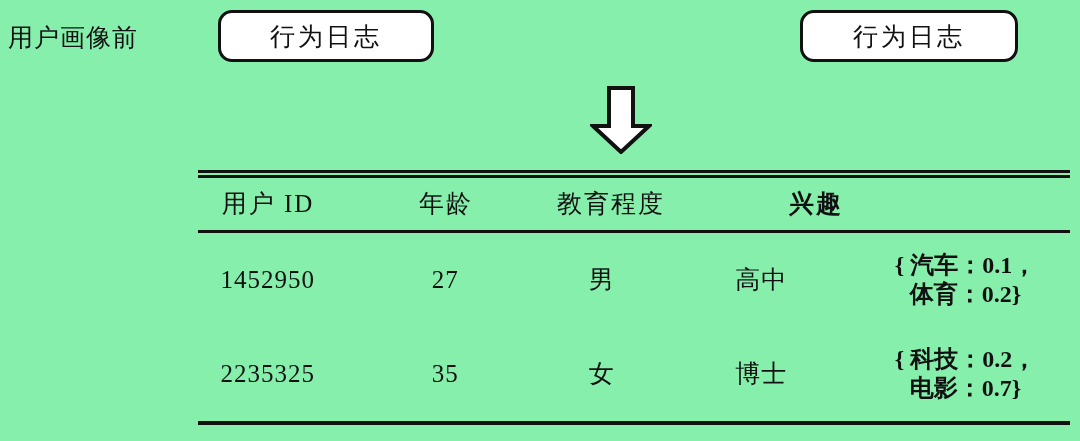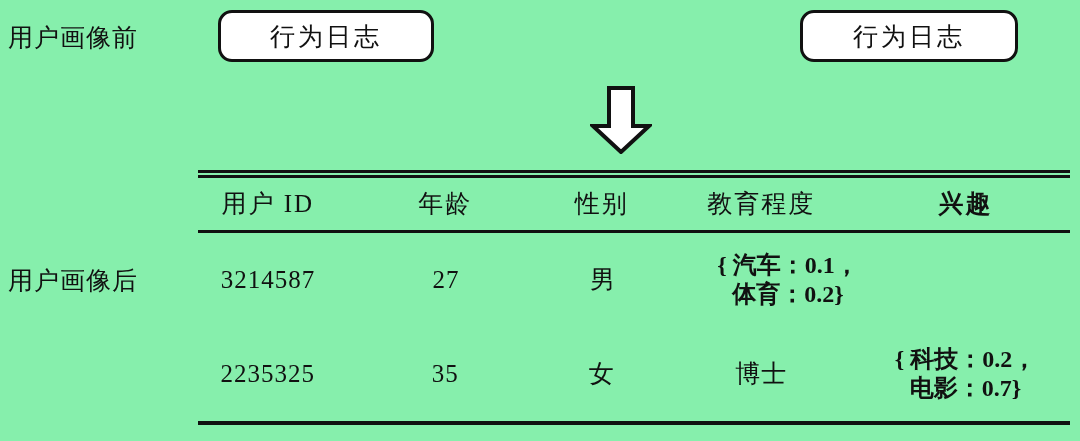--- a/index.html
+++ b/index.html
@@ -118,21 +118,20 @@
     font-family: "Liberation Sans", "DejaVu Sans", sans-serif;
   }
 </style>
 </head>
 <body>
 
 <div id="canvas">
 
   <div class="stage-label" id="label-before">用户画像前</div>
 
-  <div class="stage-label" id="label-after">用户画像后</div>
 
   <div class="source-box" id="source-box-0">
     <span>行为日志</span>
   </div>
 
 
   <div class="source-box" id="source-box-2">
     <span>行为日志</span>
   </div>
 
@@ -142,31 +141,31 @@
 
   <div id="profile-table">
 
     <div class="rule rule-top"></div>
     <div class="rule-gap"></div>
     <div class="rule rule-top"></div>
 
     <div class="trow" id="header-row">
       <div class="tcell col-id">用户 ID</div>
       <div class="tcell col-age">年龄</div>
-      <div class="tcell col-gender">性别</div>
       <div class="tcell col-education">教育程度</div>
       <div class="tcell col-interest">兴趣</div>
     </div>
 
     <div class="rule rule-mid"></div>
 
     <div class="trow data-row">
-      <div class="tcell col-id">3214587</div>
+      <div class="tcell col-id">1452950</div>
       <div class="tcell col-age">27</div>
       <div class="tcell col-gender">男</div>
+      <div class="tcell col-education">高中</div>
       <div class="tcell col-interest cell-interest">{ 汽车：0.1，
 体育：0.2}</div>
     </div>
 
     <div class="trow data-row">
       <div class="tcell col-id">2235325</div>
       <div class="tcell col-age">35</div>
       <div class="tcell col-gender">女</div>
       <div class="tcell col-education">博士</div>
       <div class="tcell col-interest cell-interest">{ 科技：0.2，

